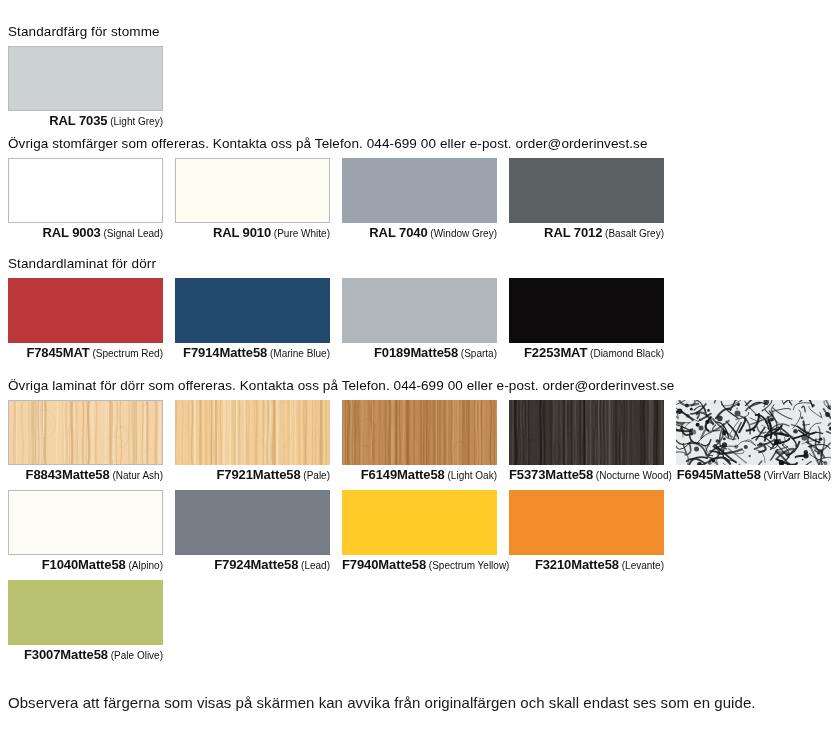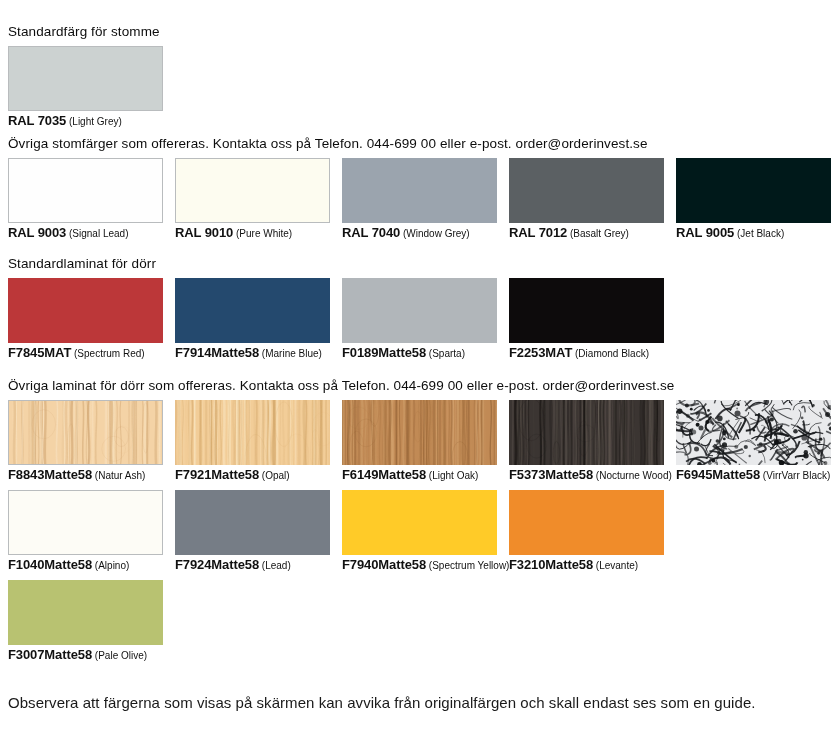--- a/index.html
+++ b/index.html
@@ -3,21 +3,21 @@
 <meta charset="utf-8">
 <style>
   html,body{margin:0;padding:0;}
   body{
     width:840px;height:734px;
     background:#ffffff;
     font-family:"Liberation Sans", sans-serif;
     color:#161616;
     overflow:hidden;
   }
-  .page{position:relative;width:840px;height:734px;padding:8px 8px;box-sizing:border-box;}
+  .page{position:relative;width:840px;height:734px;padding:8px 8px;box-sizing:border-box;text-align:right;}
 
   .section-heading{
     font-size:13.5px;
     font-weight:400;
     color:#0d0d0d;
     letter-spacing:0.1px;
     white-space:nowrap;
   }
   .heading-1{position:absolute;left:8px;top:24px;}
   .heading-2{position:absolute;left:8px;top:136px;}
@@ -82,24 +82,20 @@
         <div class="swatch bordered" style="background: rgb(253, 252, 240);"></div>
         <div class="label"><span class="code">RAL 9010</span><span class="nm"> (Pure White)</span></div>
       </div>
       <div class="cell">
         <div class="swatch" style="background: rgb(155, 164, 174);"></div>
         <div class="label"><span class="code">RAL 7040</span><span class="nm"> (Window Grey)</span></div>
       </div>
       <div class="cell">
         <div class="swatch" style="background: rgb(91, 96, 99);"></div>
         <div class="label"><span class="code">RAL 7012</span><span class="nm"> (Basalt Grey)</span></div>
-      </div>
-      <div class="cell">
-        <div class="swatch" style="background: rgb(0, 25, 26);"></div>
-        <div class="label"><span class="code">RAL 9005</span><span class="nm"> (Jet Black)</span></div>
       </div>
     </div>
 
   <div class="section-heading heading-3">Standardlaminat för dörr</div>
   <div class="row row-3">
       <div class="cell">
         <div class="swatch" style="background: rgb(188, 55, 57);"></div>
         <div class="label"><span class="code">F7845MAT</span><span class="nm"> (Spectrum Red)</span></div>
       </div>
       <div class="cell">
@@ -302,21 +298,21 @@
             <path d="M46.8 0 C45.1 18 48.4 44 46.8 65" stroke="#fdeecd" stroke-width="0.84" fill="none" opacity="0.11"></path>
             <path d="M145.2 0 C147.2 18 143.1 44 145.2 65" stroke="#cfa263" stroke-width="0.65" fill="none" opacity="0.29"></path>
             <ellipse cx="121.5" cy="56.1" rx="12.3" ry="22.2" fill="none" stroke="#cfa263" stroke-width="0.6" opacity="0.11"></ellipse>
             <ellipse cx="148.0" cy="29.1" rx="11.4" ry="16.9" fill="none" stroke="#cfa263" stroke-width="0.6" opacity="0.09"></ellipse>
             <ellipse cx="43.0" cy="29.7" rx="5.2" ry="20.0" fill="none" stroke="#cfa263" stroke-width="0.6" opacity="0.10"></ellipse>
             <ellipse cx="80.7" cy="63.1" rx="10.9" ry="28.6" fill="none" stroke="#cfa263" stroke-width="0.6" opacity="0.25"></ellipse>
             <ellipse cx="140.1" cy="50.4" rx="4.4" ry="20.9" fill="none" stroke="#cfa263" stroke-width="0.6" opacity="0.15"></ellipse>
             <ellipse cx="108.9" cy="24.2" rx="8.7" ry="22.2" fill="none" stroke="#cfa263" stroke-width="0.6" opacity="0.21"></ellipse>
           </svg>
         </div>
-        <div class="label"><span class="code">F7921Matte58</span><span class="nm"> (Opal)</span></div>
+        <div class="label"><span class="code">F7921Matte58</span><span class="nm"> (Pale)</span></div>
       </div>
       <div class="cell">
         <div class="swatch" style="background: rgb(192, 138, 85);">
           <svg class="tex" viewBox="0 0 155 65" preserveAspectRatio="none" xmlns="http://www.w3.org/2000/svg">
             <rect width="155" height="65" fill="#c18a55"></rect>
             <path d="M23.5 0 C25.8 18 21.2 44 23.5 65" stroke="#dcae79" stroke-width="0.67" fill="none" opacity="0.46"></path>
             <path d="M149.1 0 C150.4 18 147.7 44 149.1 65" stroke="#dcae79" stroke-width="1.59" fill="none" opacity="0.20"></path>
             <path d="M3.5 0 C3.3 18 3.6 44 3.5 65" stroke="#8a5a2d" stroke-width="1.30" fill="none" opacity="0.28"></path>
             <path d="M6.8 0 C9.0 18 4.5 44 6.8 65" stroke="#8a5a2d" stroke-width="0.84" fill="none" opacity="0.38"></path>
             <path d="M95.1 0 C96.7 18 93.5 44 95.1 65" stroke="#dcae79" stroke-width="2.17" fill="none" opacity="0.21"></path>

